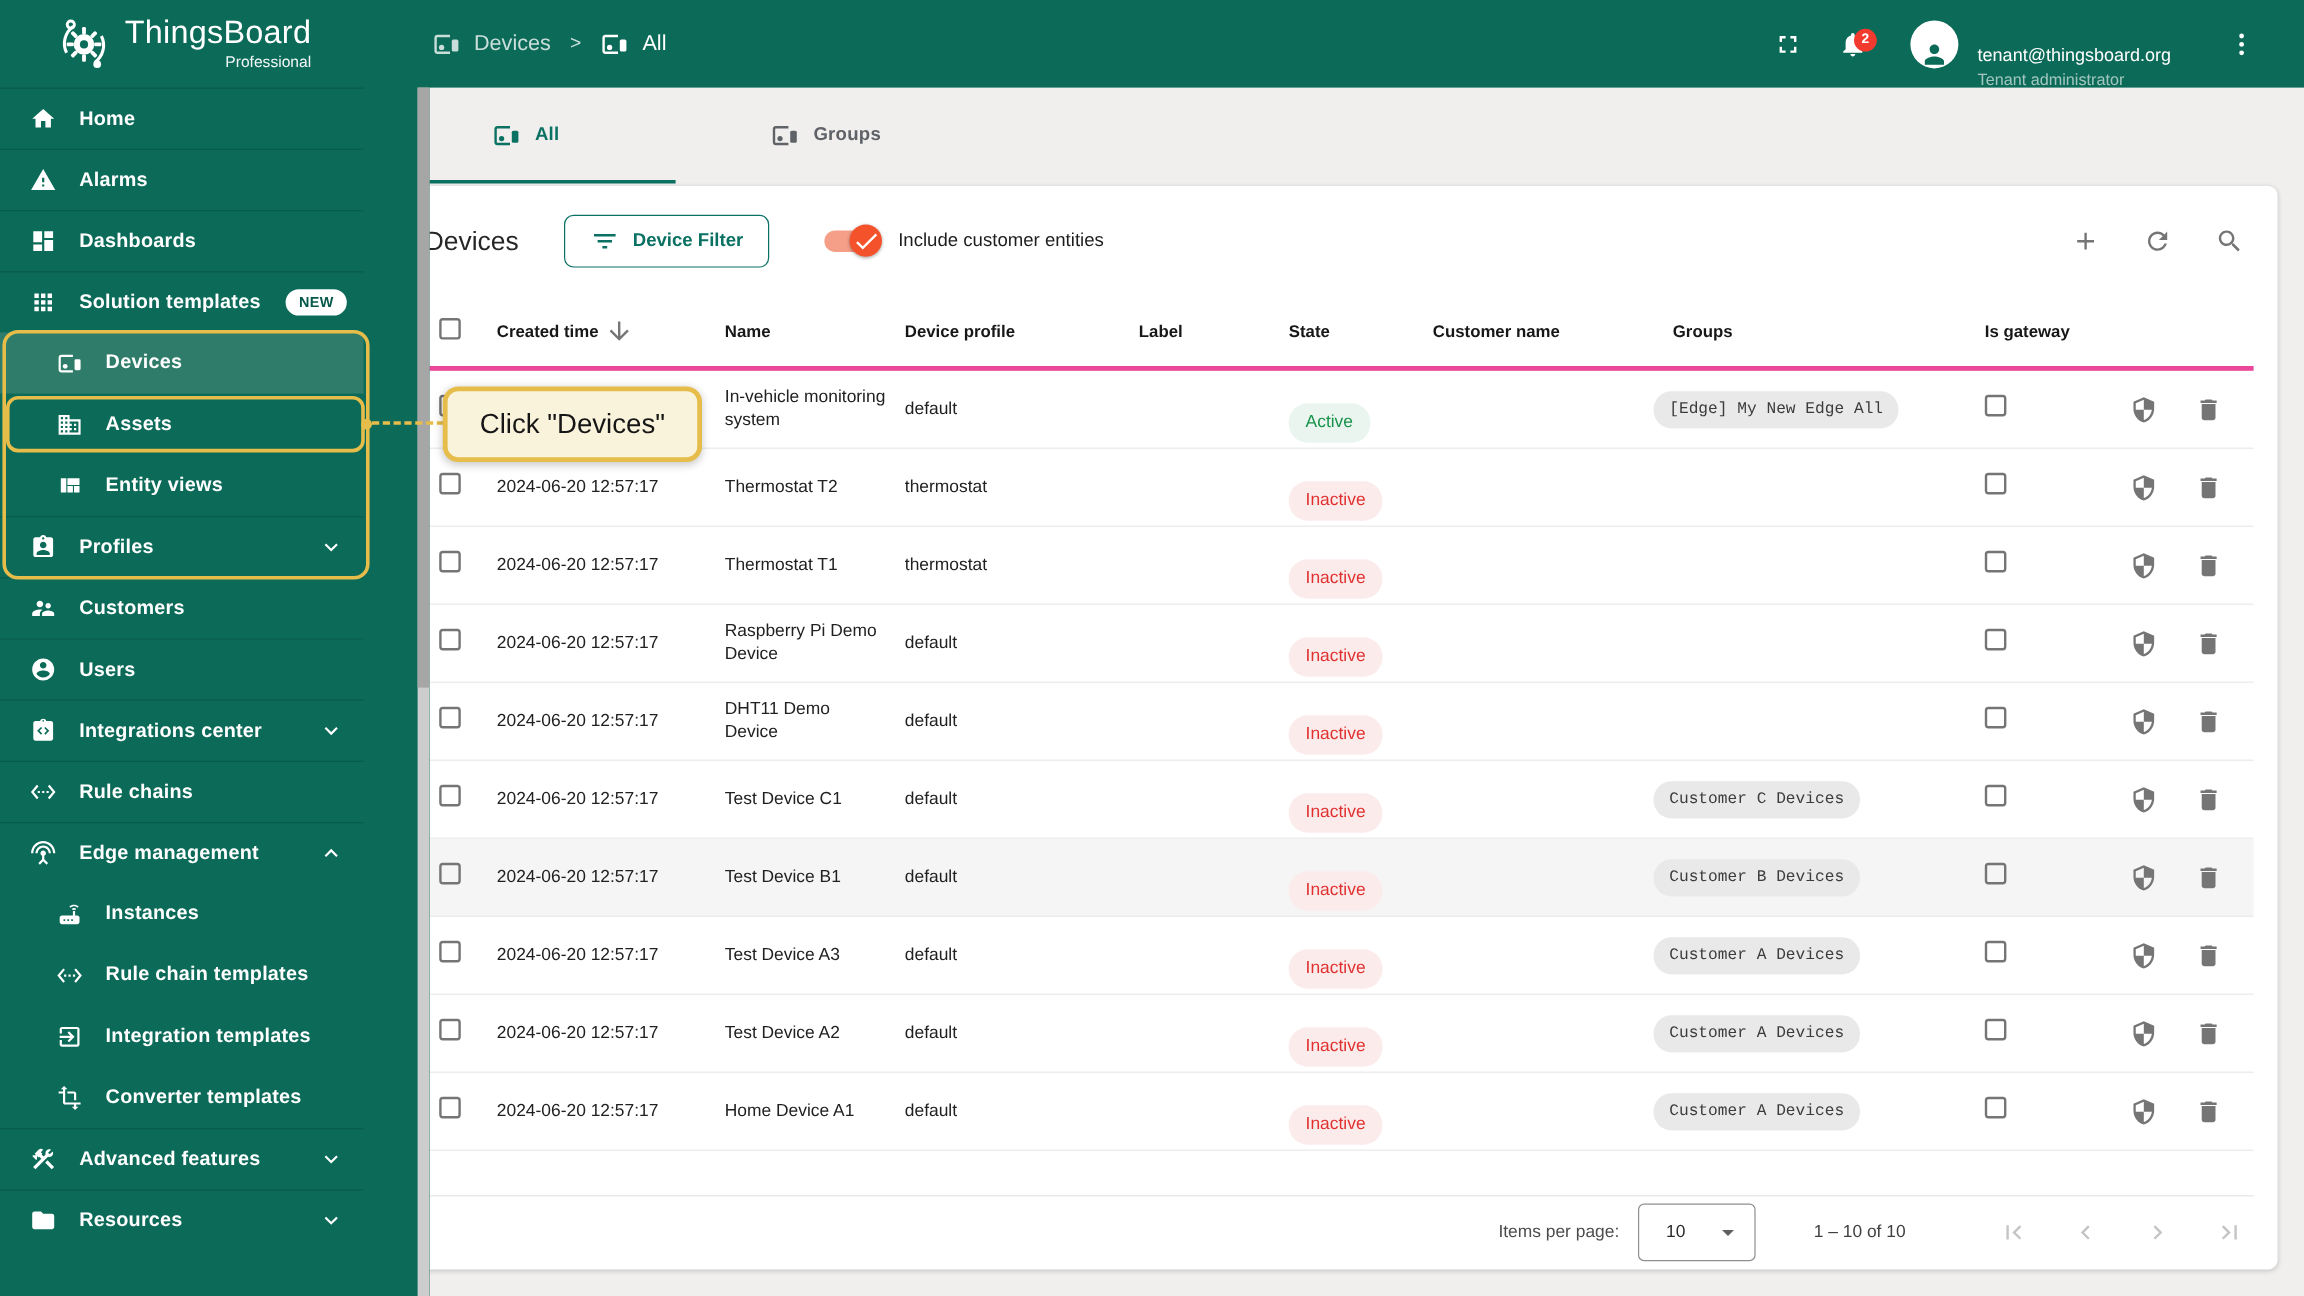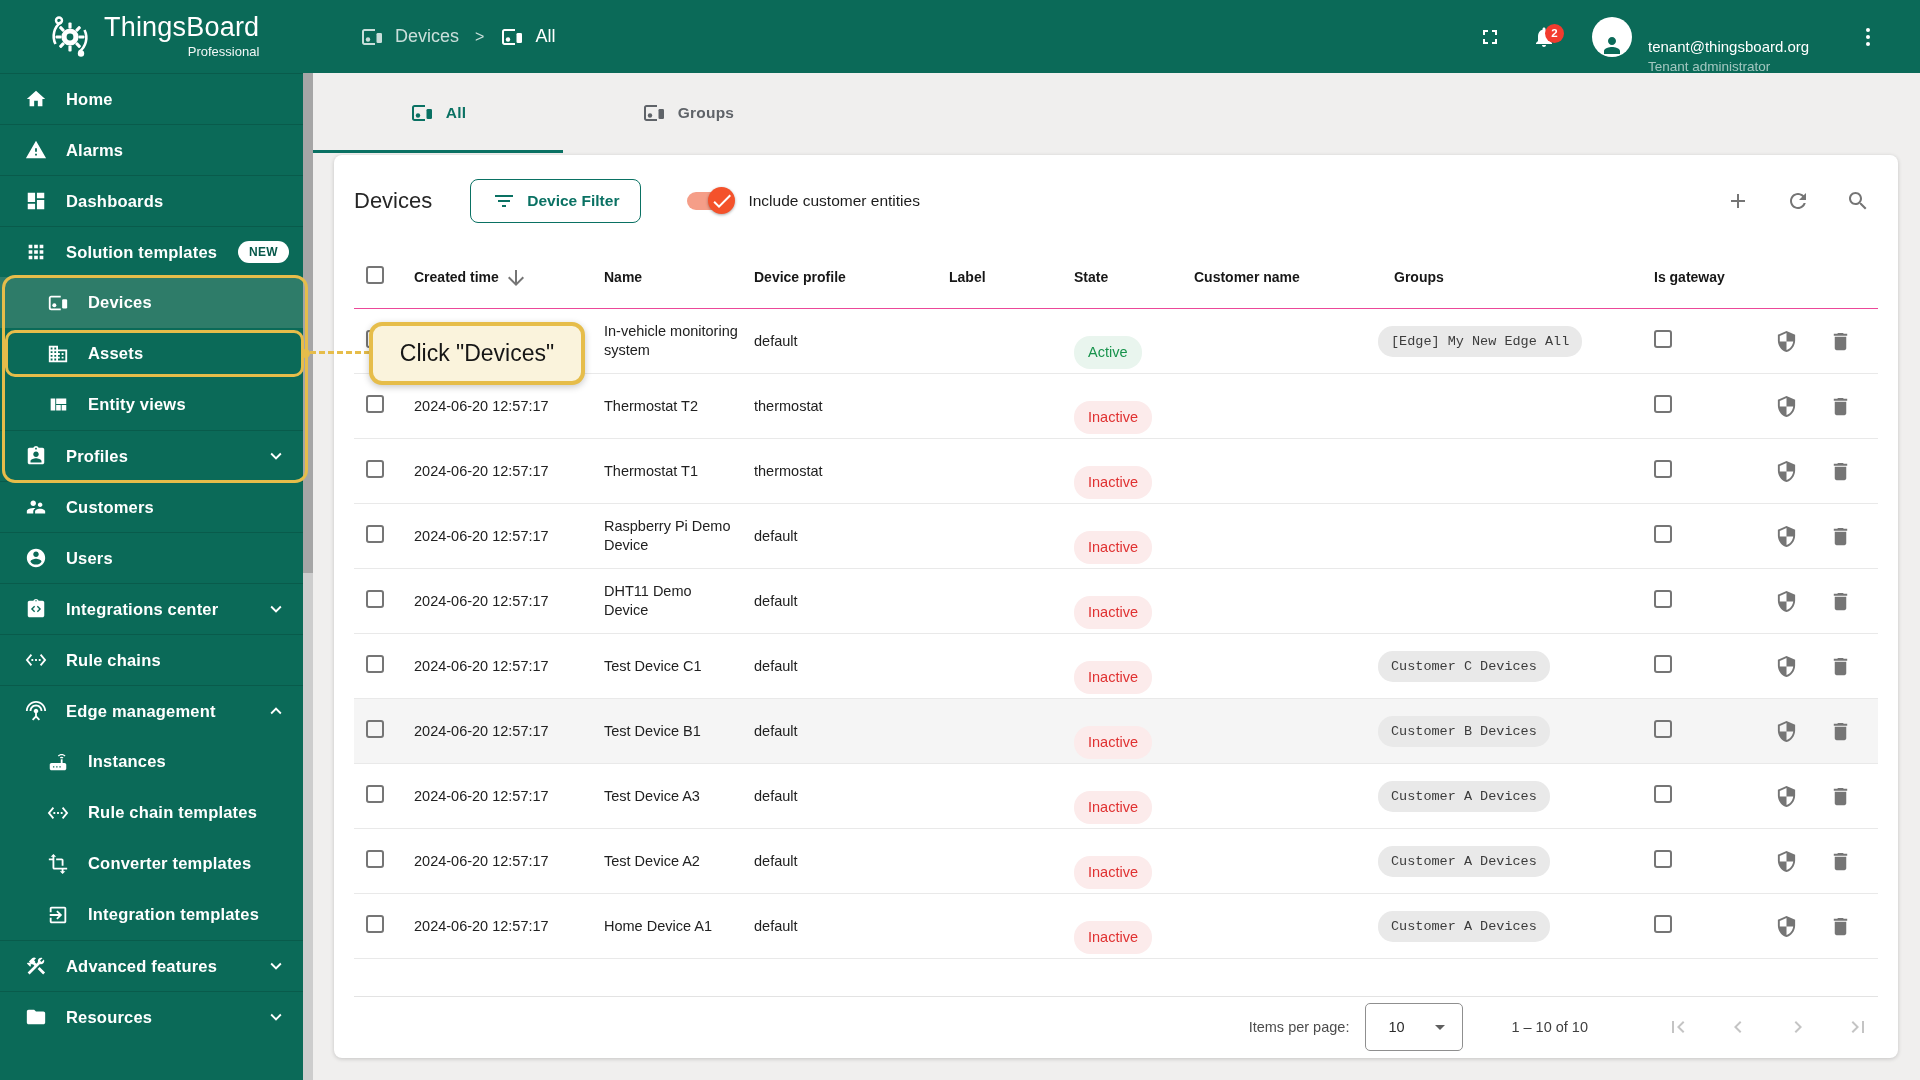--- a/index.html
+++ b/index.html
@@ -22,21 +22,21 @@
   .bellwrap .bico svg { width:26px; height:26px; }
   .badge { position:absolute; top:9px; right:2px; min-width:19px; height:19px; border-radius:10px; background:var(--badge-red); color:#fff; font-size:11.5px; font-weight:700; display:flex; align-items:center; justify-content:center; padding:0 4px; }
   .avatar { margin-left:26px; width:40px; height:40px; border-radius:50%; background:#fff; color:var(--sidebar-bg); display:flex; align-items:flex-end; justify-content:center; overflow:hidden; cursor:pointer; }
   .avatar svg { width:32px; height:32px; margin-bottom:-1px; }
   .user-block { margin-left:16px; width:178px; line-height:1.35; cursor:default; }
   .user-email { font-size:15px; color:#fff;margin-top:40px; }
   .user-role { font-size:13.5px; color:rgba(255,255,255,.62); }
   .kebab { margin-left:20px; }
 
   
-  .sidebar { position:absolute; left:0; top:0; width:313px; height:1080px; background:var(--sidebar-bg); z-index:6; overflow:hidden; }
+  .sidebar { position:absolute; left:0; top:0; width:358px; height:1080px; background:var(--sidebar-bg); z-index:6; overflow:hidden; }
   .logo { height:73px; display:flex; align-items:center; padding-left:46px; color:#fff; gap:10px; }
   .logo-ic { width:48px; height:48px; }
   .logo-name { font-size:27px; font-weight:500; letter-spacing:.2px; line-height:1; }
   .logo-sub { font-size:13px; text-align:right; margin-top:3px; opacity:.95; }
   .nav { position:absolute; top:73px; left:0; width:303px; }
   .nav-item { height:51px; display:flex; align-items:center; padding-left:25px; gap:19px; color:#fff; font-size:16.5px; font-weight:700; letter-spacing:.2px; cursor:pointer; }
   .nav-item.top { border-top:1px solid rgba(0,0,0,.14); }
   .nav-item.indent { padding-left:47px; }
   .nav-item.selected { background:var(--sidebar-selected); }
   .nav-item svg.mi { width:22px; height:22px; }
@@ -62,21 +62,21 @@
   .toggle .track { position:absolute; left:0; top:1px; width:45px; height:18px; border-radius:9px; background:var(--toggle-track); }
   .toggle .thumb { position:absolute; right:-3px; top:-4px; width:27px; height:27px; border-radius:50%; background:var(--toggle-thumb); display:flex; align-items:center; justify-content:center; box-shadow:0 1px 3px rgba(0,0,0,.35); color:#fff; }
   .toggle .thumb svg { width:17px; height:17px; }
   .toggle-label { font-size:15.5px; color:#1d1d1d; }
   .sp { flex:1; }
   .ibtn { width:40px; height:40px; display:flex; align-items:center; justify-content:center; color:#757575; cursor:pointer; }
   .toolbar .ibtn { margin-left:20px; }
   .toolbar .ibtn svg { width:25px; height:25px; }
 
   .thead, .trow { display:grid; grid-template-columns:44px 190px 150px 195px 125px 120px 200px 250px 140px 110px; align-items:center; flex:none; }
-  .thead { height:62px; border-bottom:1px solid #ec4899; font-size:14px; font-weight:700; color:#171717; }
+  .thead { height:62px; border-bottom:4px solid #ec4899; font-size:14px; font-weight:700; color:#171717; }
   .trow { min-height:65px; border-bottom:1px solid #e9e9e9; font-size:14.5px; color:#212121; }
   .trow.hl { background:#f5f5f5; }
   .cell { padding-left:16px; line-height:19px; }
   .c-cb { padding-left:12px; }
   .cb { display:inline-block; width:18px; height:18px; border:2px solid #757575; border-radius:3px; background:transparent; cursor:pointer; }
   .hcell { display:flex; align-items:center; gap:5px; cursor:pointer; }
   .hcell .sort { width:18px; height:18px; color:#757575; display:inline-flex; }
   .hcell .sort svg { width:18px; height:18px; }
   .h-gw { padding-left:26px; }
   .state { display:inline-block; padding:7px 14px; border-radius:16px; font-size:14.5px;margin-top:23px; }
@@ -293,29 +293,29 @@
         <span class="nav-label">Instances</span>
       </div>
       <div class="nav-item indent">
         <svg class="ic mi" viewBox="0 0 24 24" fill="currentColor">
           <path d="M7.77 6.76L6.23 5.48.82 12l5.41 6.52 1.54-1.28L3.42 12l4.35-5.24zM7 13h2v-2H7v2zm10-2h-2v2h2v-2zm-6 2h2v-2h-2v2zm6.77-7.52l-1.54 1.28L20.58 12l-4.35 5.24 1.54 1.28L23.18 12l-5.41-6.52z"></path>
         </svg>
         <span class="nav-label">Rule chain templates</span>
       </div>
       <div class="nav-item indent">
         <svg class="ic mi" viewBox="0 0 24 24" fill="currentColor">
+          <path d="M10.09 15.59L11.5 17l5-5-5-5-1.41 1.41L12.67 11H3v2h9.67l-2.58 2.59zM19 3H5c-1.11 0-2 .9-2 2v4h2V5h14v14H5v-4H3v4c0 1.1.89 2 2 2h14c1.1 0 2-.9 2-2V5c0-1.1-.9-2-2-2z"></path>
+        </svg>
+        <span class="nav-label">Integration templates</span>
+      </div>
+      <div class="nav-item indent">
+        <svg class="ic mi" viewBox="0 0 24 24" fill="currentColor">
           <path d="M22 18v-2H8V4h2L7 1 4 4h2v2H2v2h4v8c0 1.1.9 2 2 2h8v2h-2l3 3 3-3h-2v-2h4zM10 8h6v6h2V8c0-1.1-.9-2-2-2h-6v2z"></path>
         </svg>
         <span class="nav-label">Converter templates</span>
-      </div>
-      <div class="nav-item indent">
-        <svg class="ic mi" viewBox="0 0 24 24" fill="currentColor">
-          <path d="M10.09 15.59L11.5 17l5-5-5-5-1.41 1.41L12.67 11H3v2h9.67l-2.58 2.59zM19 3H5c-1.11 0-2 .9-2 2v4h2V5h14v14H5v-4H3v4c0 1.1.89 2 2 2h14c1.1 0 2-.9 2-2V5c0-1.1-.9-2-2-2z"></path>
-        </svg>
-        <span class="nav-label">Integration templates</span>
       </div>
       <div class="nav-item top">
         <svg class="ic mi" viewBox="0 0 24 24" fill="currentColor">
           <path d="M13.78 15.17l2.12-2.12 6 6-2.12 2.12zM17.5 10c1.93 0 3.5-1.57 3.5-3.5 0-.58-.16-1.12-.41-1.6l-2.7 2.7-1.49-1.49 2.7-2.7c-.48-.25-1.02-.41-1.6-.41C15.57 3 14 4.57 14 6.5c0 .41.08.8.21 1.16l-1.85 1.85-1.78-1.78.71-.71-1.41-1.41L12 3.49c-1.17-1.17-3.07-1.17-4.24 0L4.22 7.03l1.41 1.41H2.81l-.71.71 3.54 3.54.71-.71V9.15l1.41 1.41.71-.71 1.78 1.78-7.41 7.41 2.12 2.12L16.34 9.79c.36.13.75.21 1.16.21z"></path>
         </svg>
         <span class="nav-label">Advanced features</span>
         <svg class="ic chev" viewBox="0 0 24 24" fill="currentColor">
           <path d="M7.41 8.59L12 13.17l4.59-4.58L18 10l-6 6-6-6z"></path>
         </svg>
       </div>

